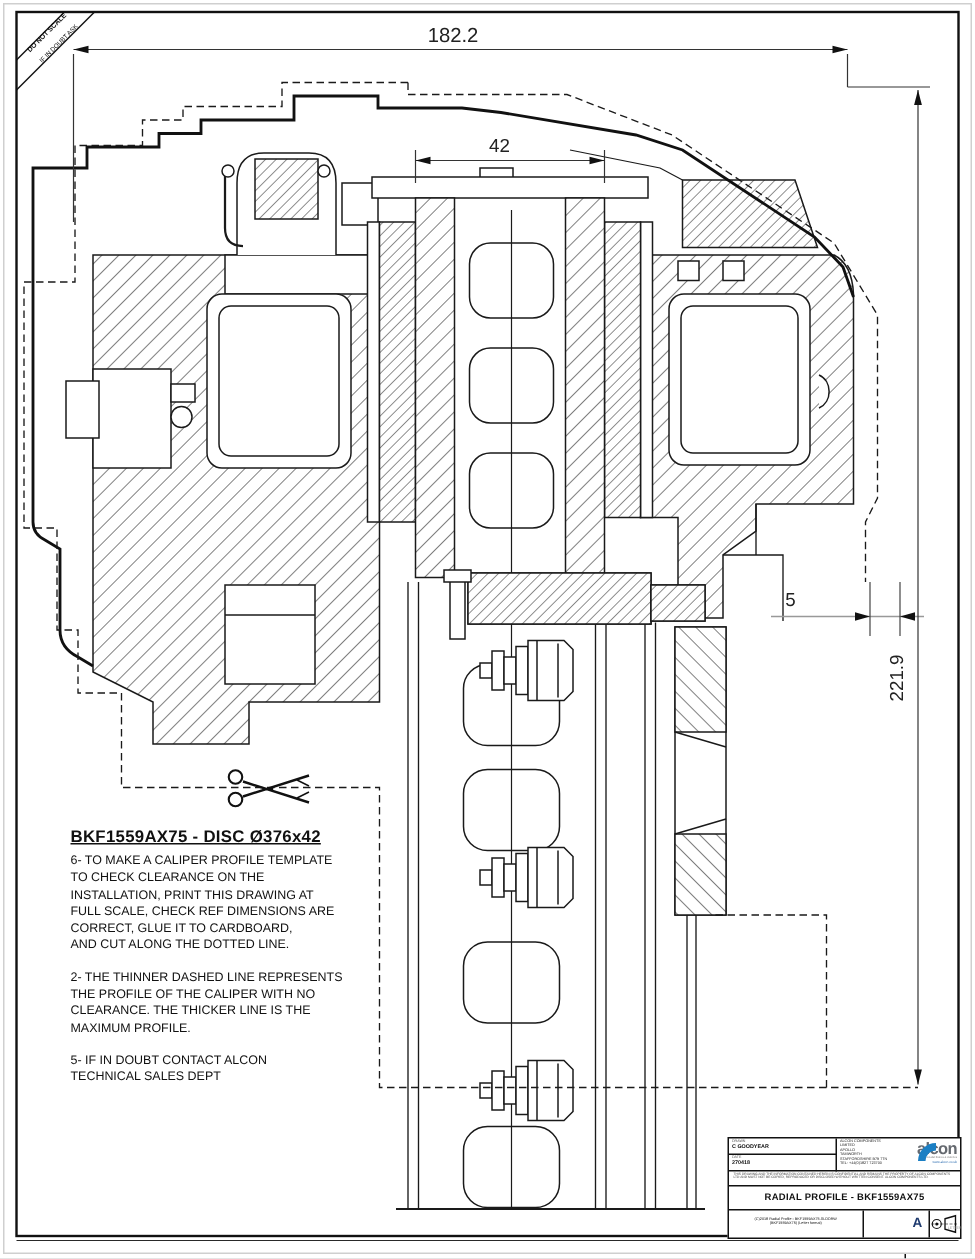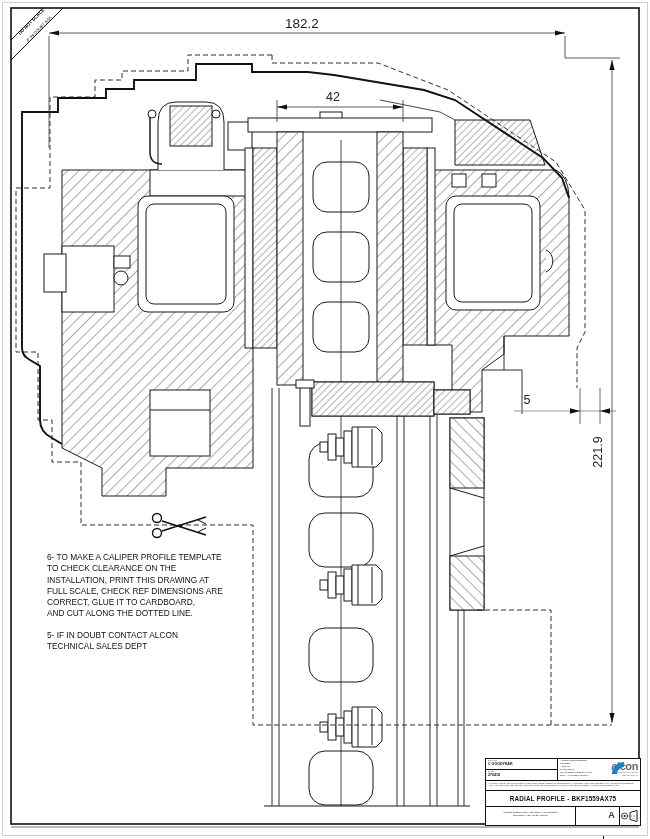--- a/index.html
+++ b/index.html
@@ -196,26 +196,31 @@
 
   <g stroke="#333" stroke-width="0.8" fill="none">
     <line x1="612" y1="60" x2="612" y2="723"></line>
     <polygon points="612,60 609.4,70 614.6,70" fill="#111" stroke="none"></polygon>
     <polygon points="612,723 609.4,713 614.6,713" fill="#111" stroke="none"></polygon>
     <text transform="translate(602,452) rotate(-90)" text-anchor="middle" font-size="12.5" fill="#222" stroke="none">221.9</text>
   </g>
 </svg>
 
 <div class="notes">
+  <div class="ntitle">BKF1559AX75 - DISC Ø376x42</div>
   <p>6- TO MAKE A CALIPER PROFILE TEMPLATE
 TO CHECK CLEARANCE ON THE
 INSTALLATION, PRINT THIS DRAWING AT
 FULL SCALE, CHECK REF DIMENSIONS ARE
 CORRECT, GLUE IT TO CARDBOARD,
 AND CUT ALONG THE DOTTED LINE.</p>
+  <p>2- THE THINNER DASHED LINE REPRESENTS
+THE PROFILE OF THE CALIPER WITH NO
+CLEARANCE. THE THICKER LINE IS THE
+MAXIMUM PROFILE.</p>
   <p>5- IF IN DOUBT CONTACT ALCON
 TECHNICAL SALES DEPT</p>
 </div>
 
 <div class="tb">
 
   <div class="cell b-r b-b" style="left:0;top:0;width:72px;height:22px;">
     <div style="position:absolute;left:0;top:0;width:72px;height:11px;border-bottom:1px solid #111;padding:1px 2px;box-sizing:border-box;">
       <span class="lab">DRAWN</span>
       <span class="val">C GOODYEAR</span>

